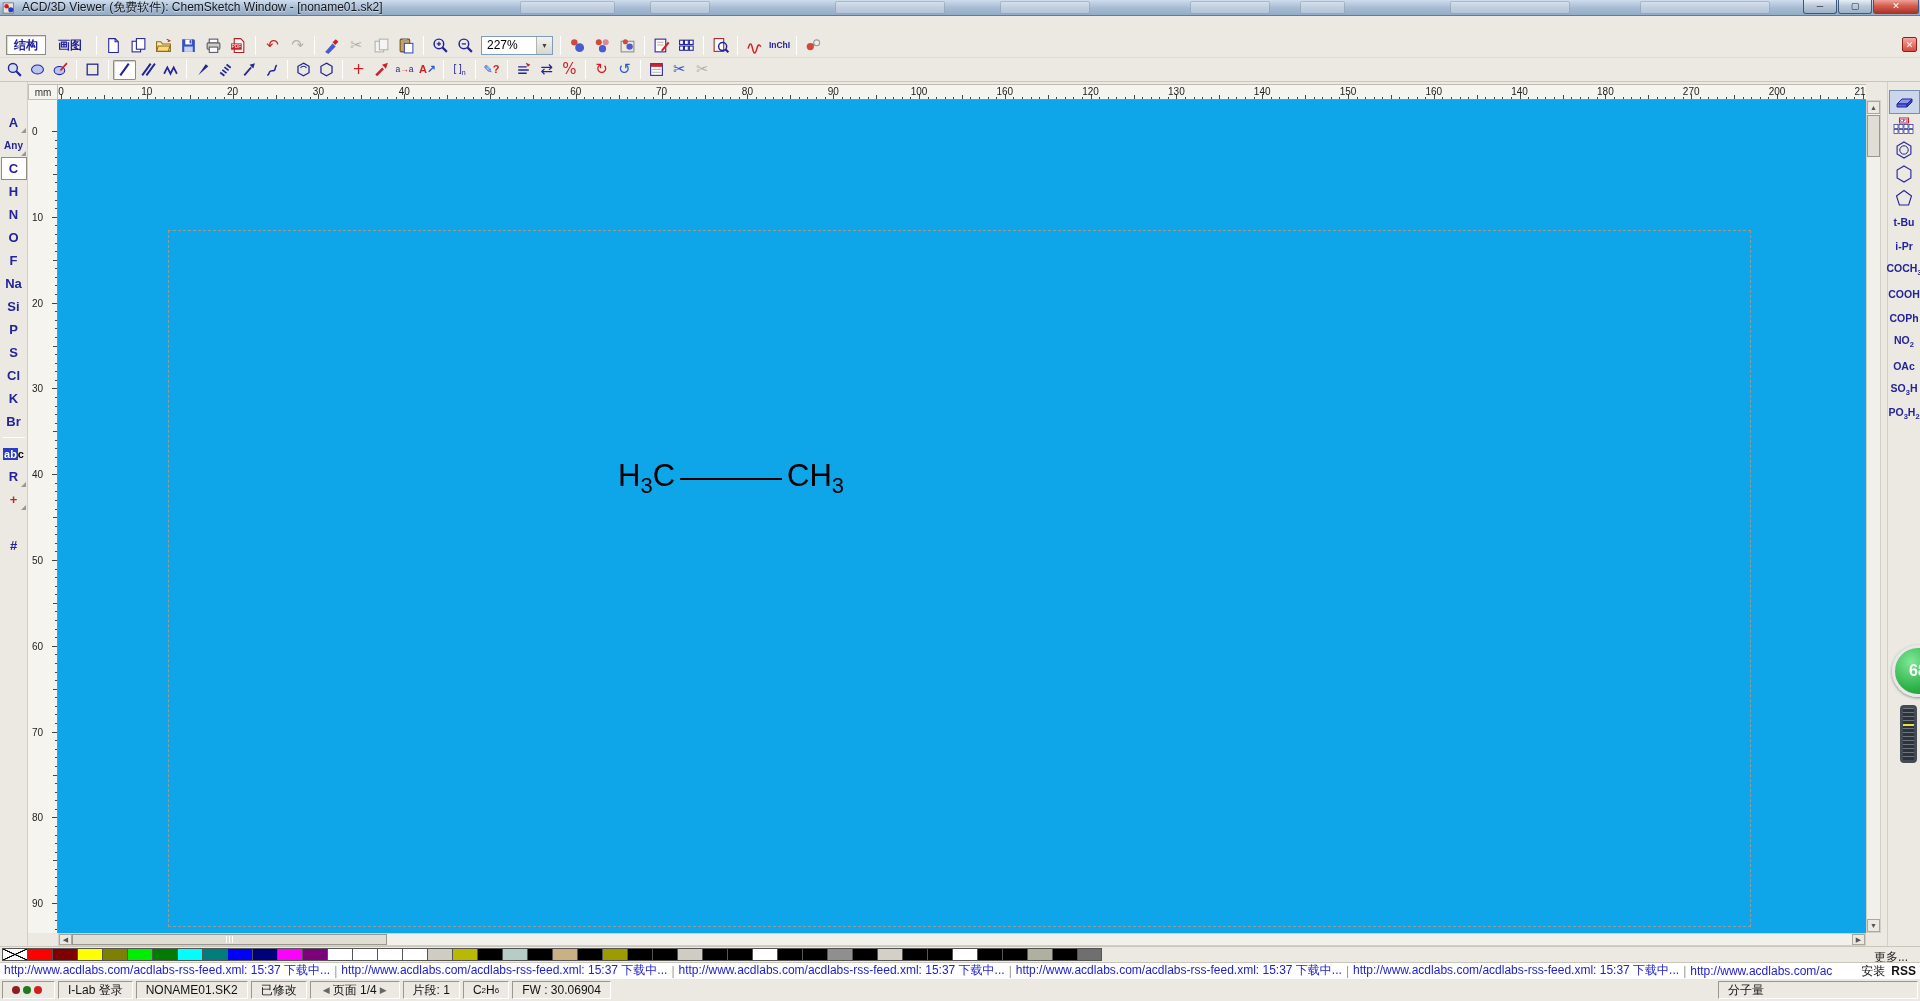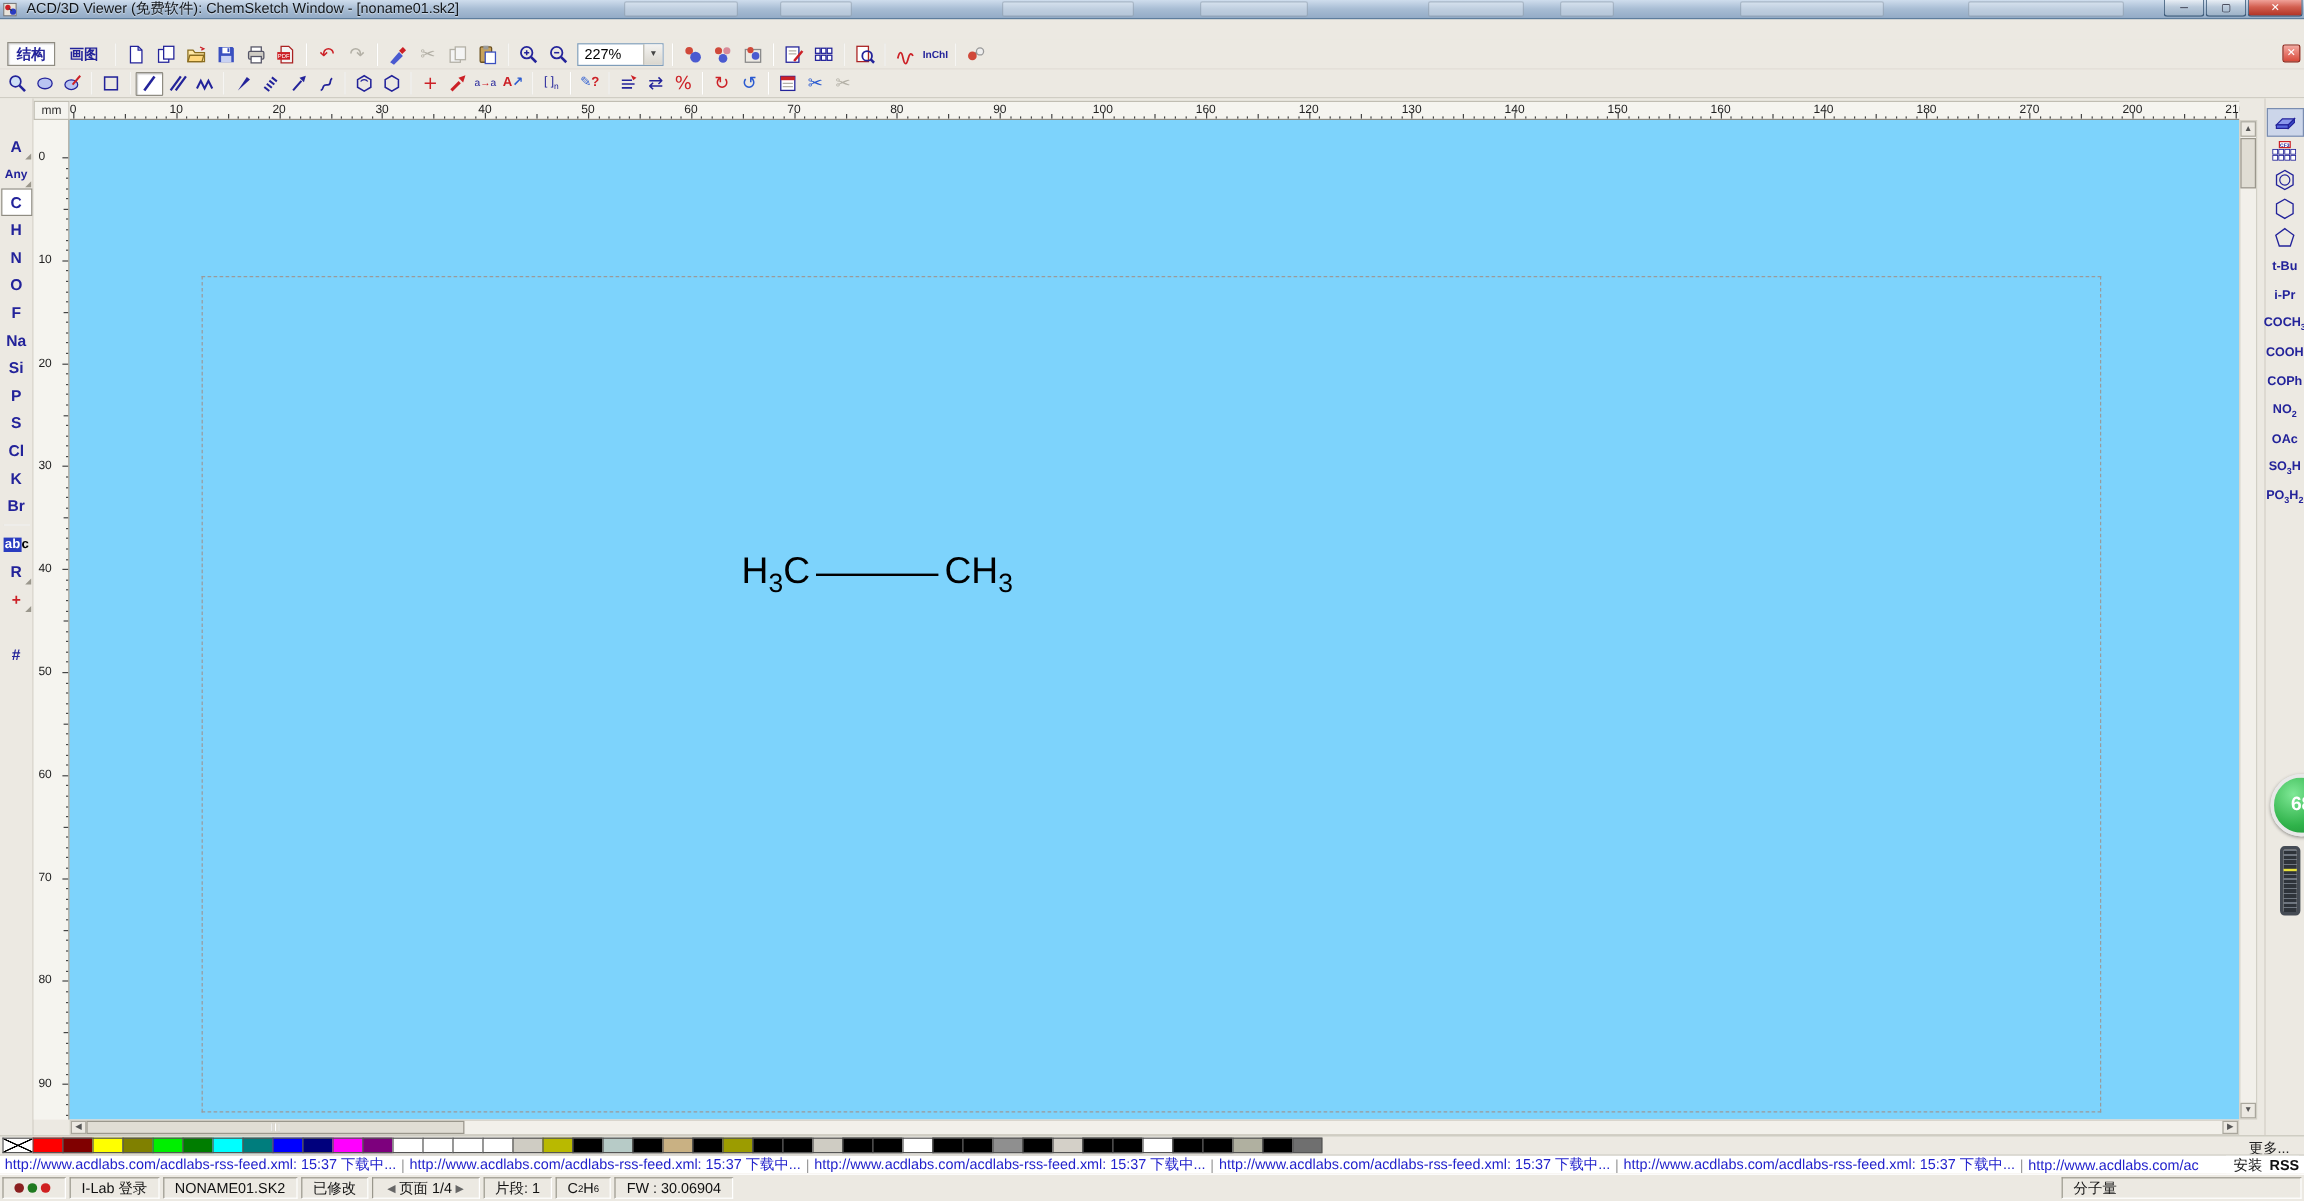--- a/index.html
+++ b/index.html
@@ -77,21 +77,21 @@
   #h-ruler { position:absolute; left:58px; top:2px; width:1808px; height:16px; background:#f5f4ef;
     border-top:1px solid #c0bdb2; border-bottom:1px solid #8f8c82; overflow:hidden; }
   .h-tick { position:absolute; bottom:0; width:1px; background:#444; }
   .h-num { position:absolute; top:1px; font-size:10px; color:#222; transform:translateX(-50%); }
   #v-ruler { position:absolute; left:28px; top:18px; width:30px; height:833px; background:#f5f4ef;
     border-right:1px solid #8f8c82; overflow:hidden; }
   .v-tick { position:absolute; right:0; height:1px; background:#444; }
   .v-num { position:absolute; left:4px; font-size:10px; color:#222; transform:translateY(-50%); }
 
   
-  #canvas { position:absolute; left:58px; top:18px; width:1808px; height:833px; background:#7dd3fc; overflow:hidden; }
+  #canvas { position:absolute; left:58px; top:18px; width:1808px; height:833px; background:#0ea5e9; overflow:hidden; }
   #page-border { position:absolute; left:110px; top:130px; width:1583px; height:697px; border:1px dashed #9a9a9a; }
   #molecule { position:absolute; left:560px; top:358px; display:flex; align-items:center;
     font-size:31px; color:#000; font-family:"Liberation Sans",sans-serif; }
   #molecule sub { font-size:22px; }
   #molecule .bond { width:102px; height:0; border-top:2.5px solid #000; margin:0 5px; }
 
   
   #v-scroll { position:absolute; left:1866px; top:18px; width:15px; height:833px; background:#f2f0ea; border:1px solid #d2cfc5; }
   #h-scroll { position:absolute; left:58px; top:851px; width:1808px; height:13px; background:#f2f0ea; border:1px solid #d2cfc5; }
   .sc-arrow { position:absolute; background:#ece9e2; border:1px solid #aaa79d; color:#555;

